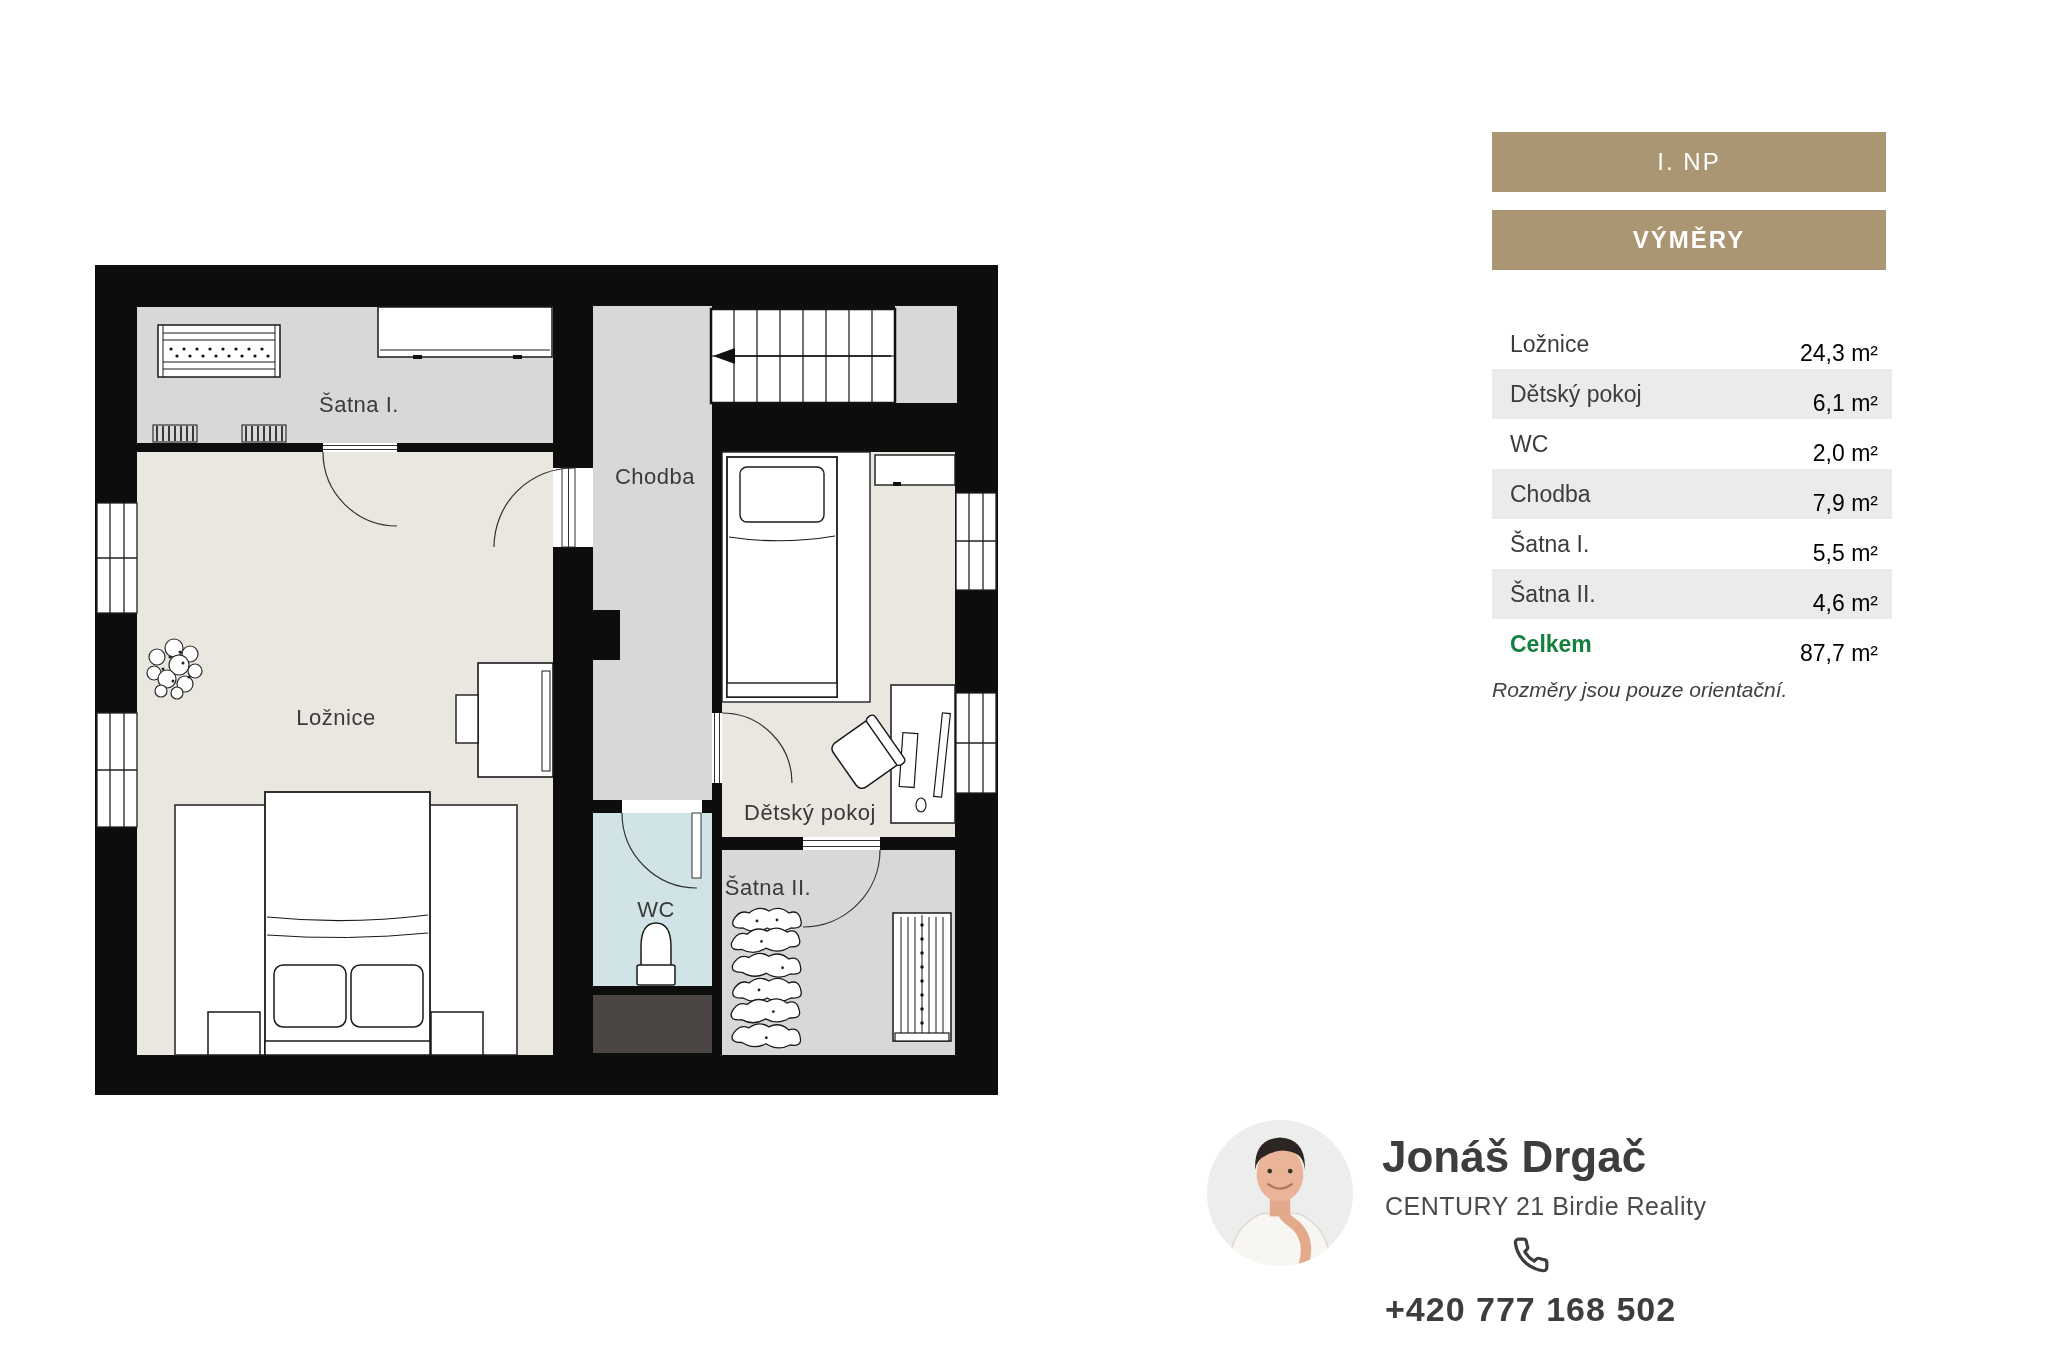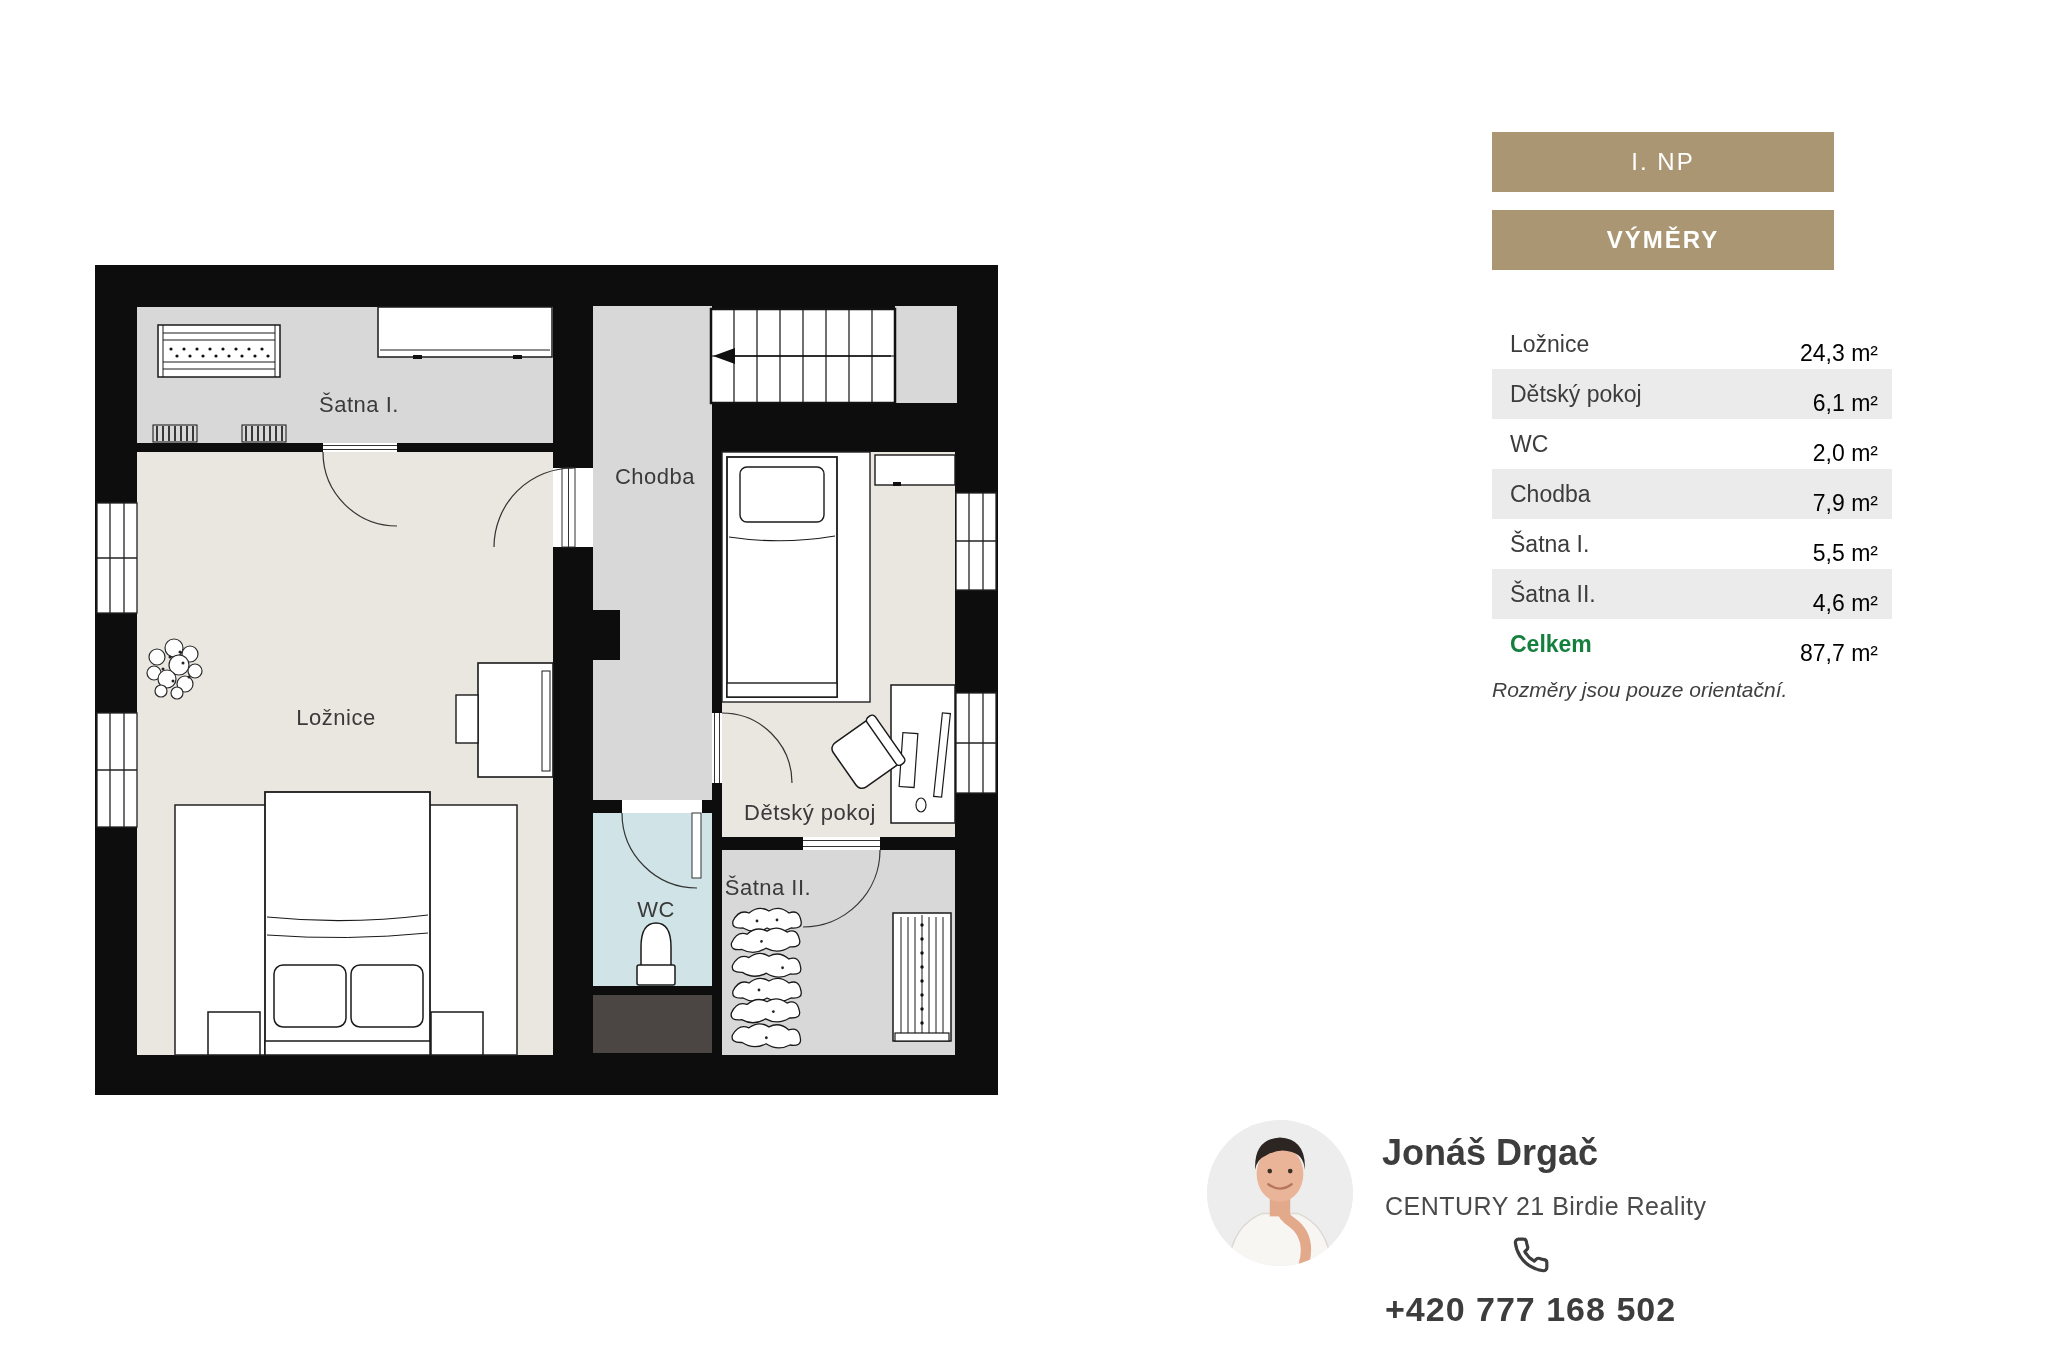--- a/index.html
+++ b/index.html
@@ -6,41 +6,41 @@
   body{
     width:2048px;height:1363px;position:relative;background:#ffffff;
     font-family:"Liberation Sans", sans-serif;overflow:hidden;
   }
   
   .plan-wrap{position:absolute;left:95px;top:265px;width:903px;height:830px;}
   .plan-wrap svg{display:block;width:100%;height:100%;}
   .room-label{font-family:"Liberation Sans",sans-serif;font-size:22px;fill:#3a3a3a;letter-spacing:0.5px;}
   
   .btn{
-    position:absolute;left:1492px;width:342px;height:60px;background:#ab9673;
+    position:absolute;left:1492px;width:394px;height:60px;background:#ab9673;
     color:#ffffff;display:flex;align-items:center;justify-content:center;
     font-size:24px;letter-spacing:2px;cursor:pointer;user-select:none;
   }
   .btn-floor{top:132px;font-weight:500;}
   .btn-areas{top:210px;font-weight:700;}
   .areas-table{position:absolute;left:1492px;top:319px;width:400px;font-size:23px;color:#3c3c3c;}
   .arow{height:50px;display:flex;justify-content:space-between;align-items:center;padding:0 14px 0 18px;box-sizing:border-box;}
   .arow.alt{background:#ebebeb;}
   .arow .val{font-weight:normal;color:#000000;margin-top:19px;}
   .arow.total .lbl{font-weight:bold;color:#15803d;}
   .note{
     position:absolute;left:1492px;top:678px;width:398px;
     font-style:italic;font-size:21px;color:#3f3f3f;
   }
   
   .avatar{
     position:absolute;left:1207px;top:1120px;width:146px;height:146px;border-radius:50%;
     overflow:hidden;background:#ededed;
   }
-  .agent-name{position:absolute;left:1382px;top:1132px;font-size:36px;font-weight:bold;color:#3d3d3d;}
+  .agent-name{position:absolute;left:1382px;top:1132px;font-size:44px;font-weight:bold;color:#3d3d3d;}
   .agent-company{position:absolute;left:1385px;top:1192px;font-size:25px;color:#4a4a4a;letter-spacing:0.5px;}
   .agent-phone{position:absolute;left:1385px;top:1236px;display:flex;align-items:center;gap:16px;flex-direction:column;}
   .agent-phone .num{font-size:34px;font-weight:bold;color:#3d3d3d;letter-spacing:1px;}
 </style>
 </head>
 <body>
 
 <div class="plan-wrap">
 <svg viewBox="0 0 903 830">
 

